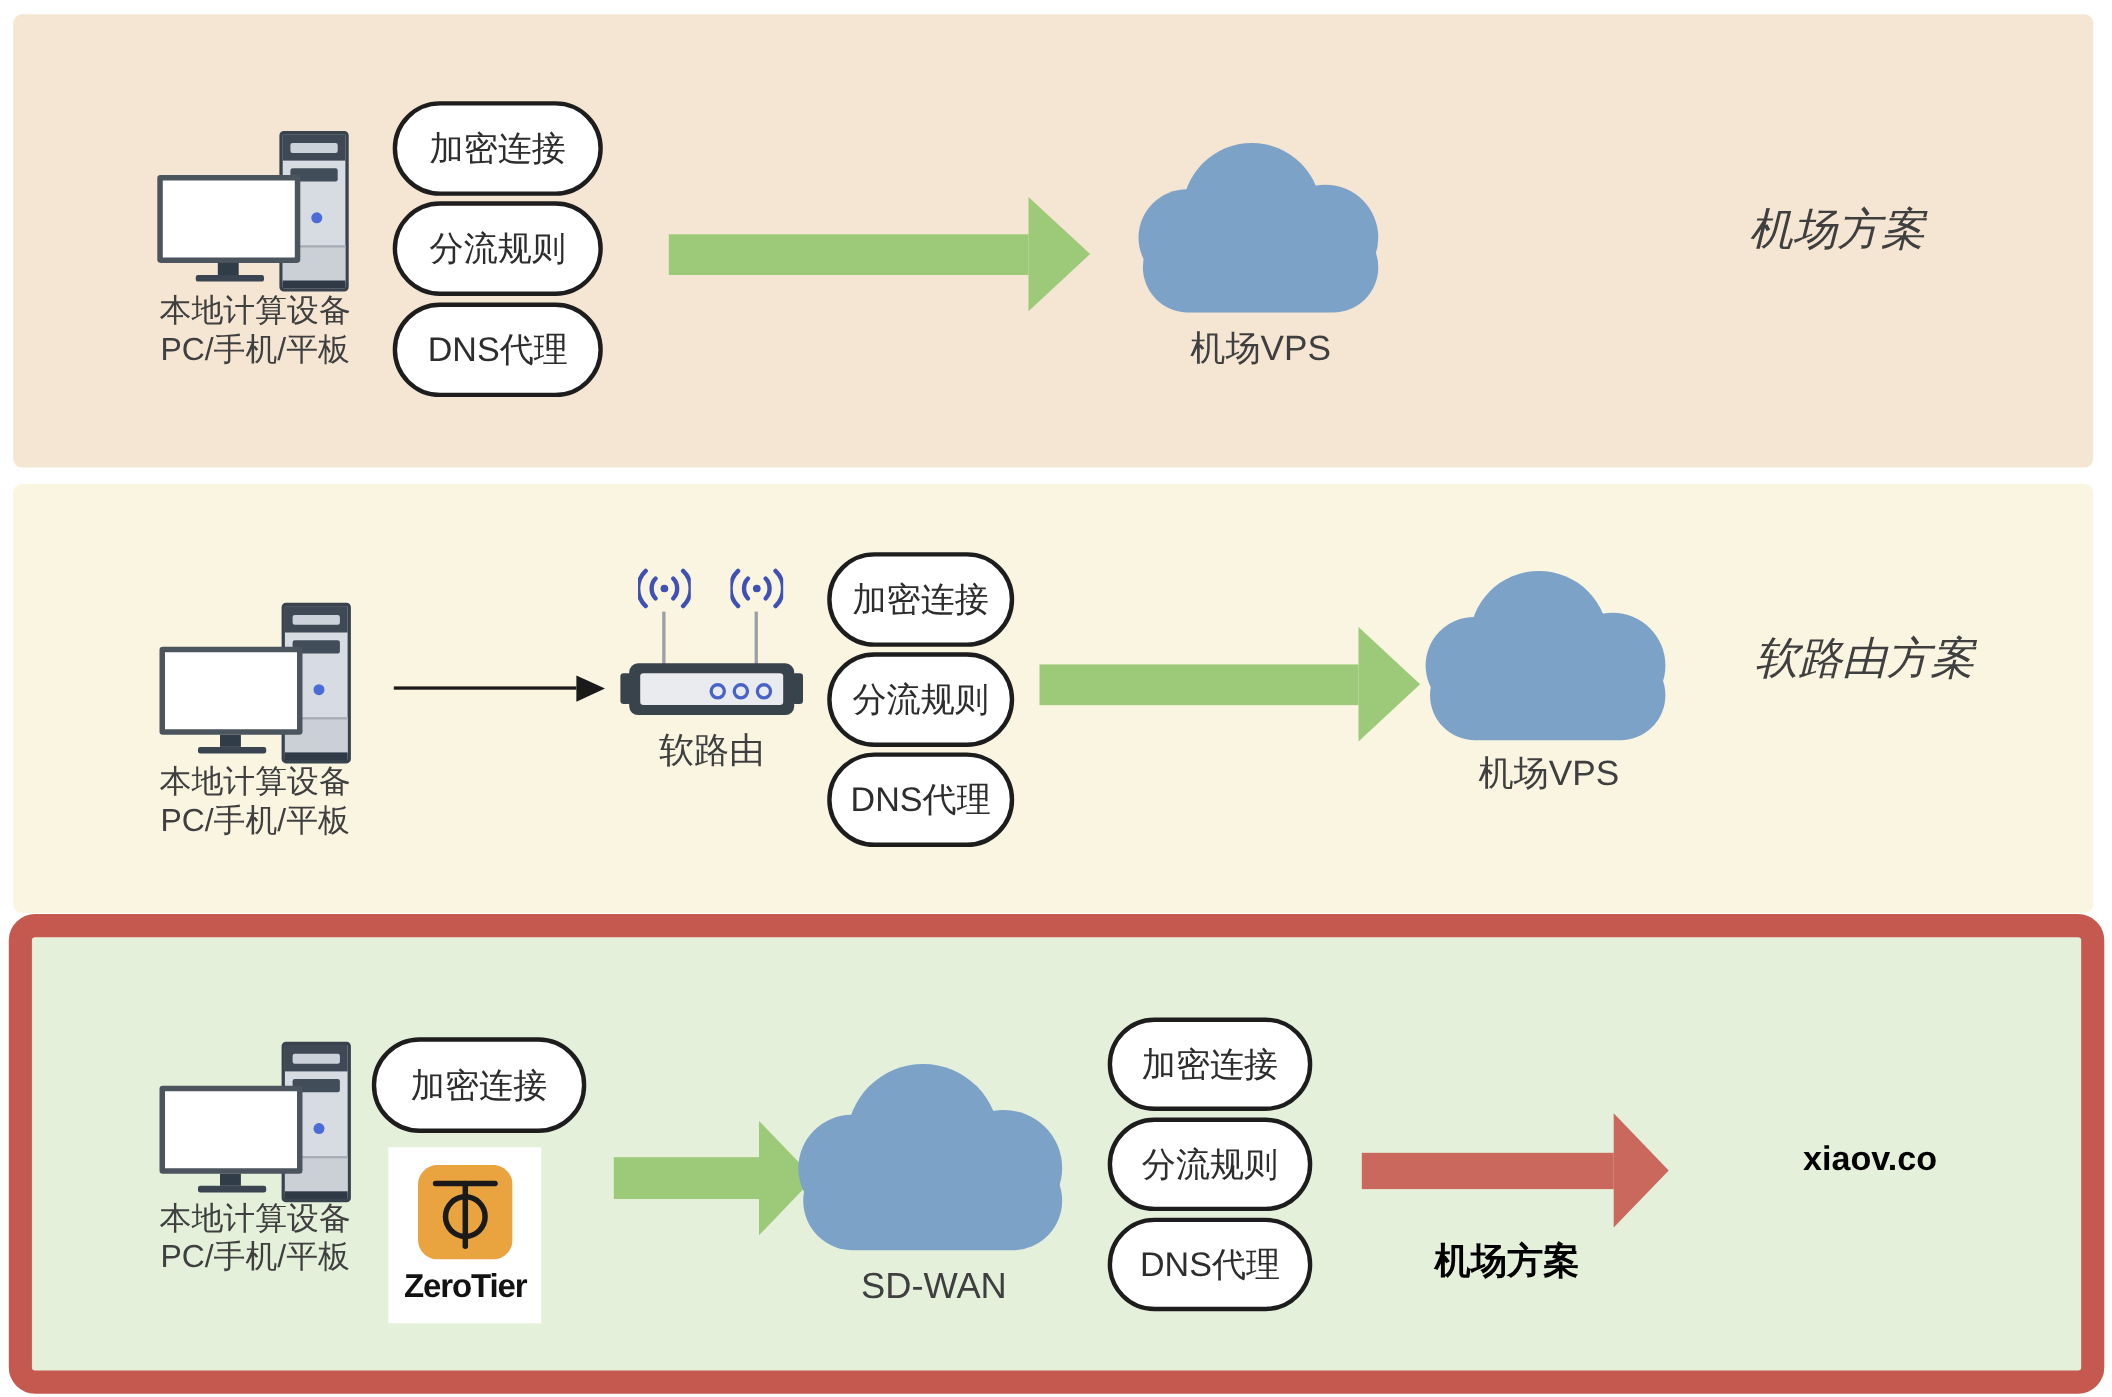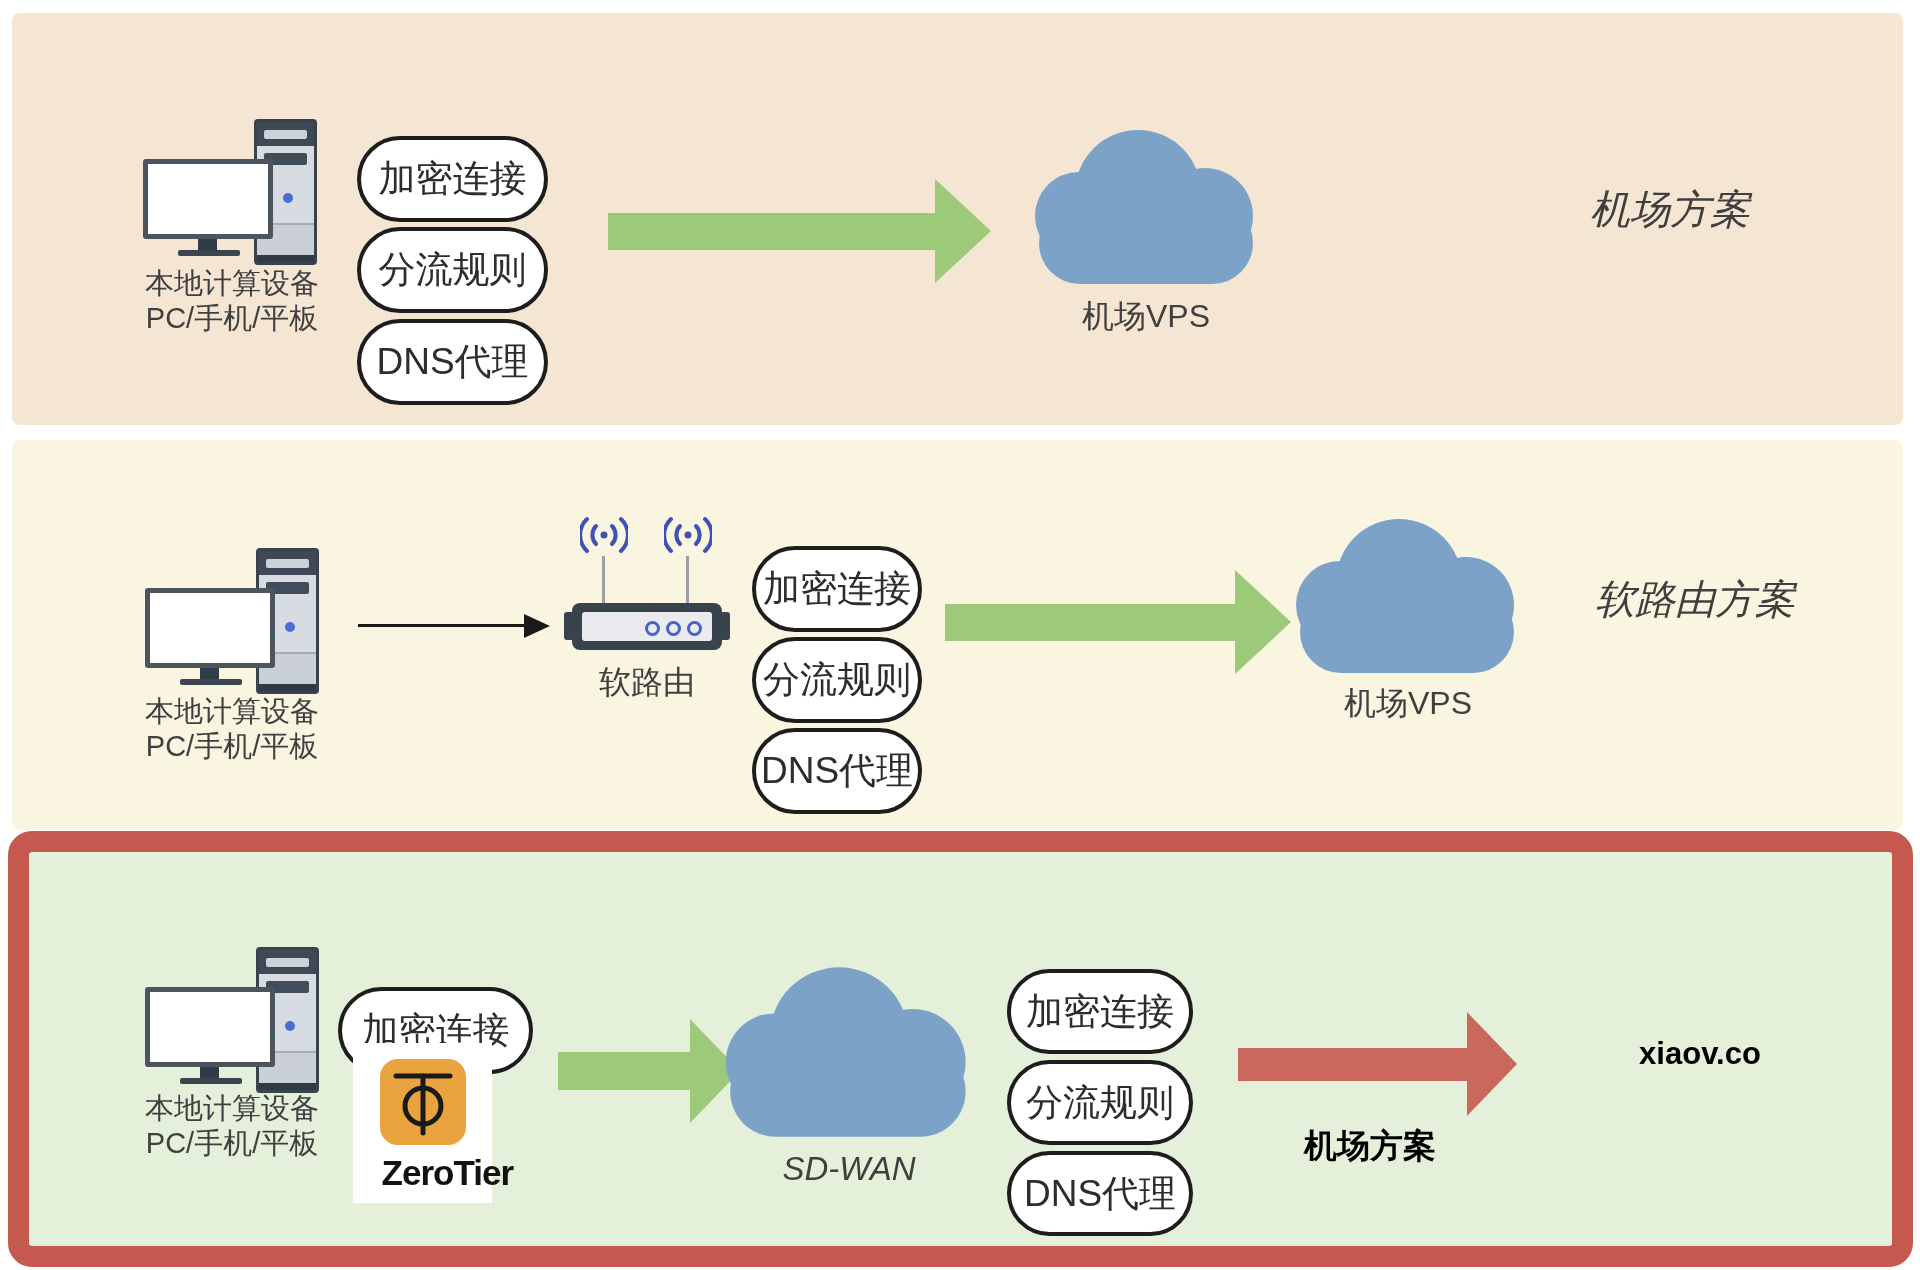--- a/index.html
+++ b/index.html
@@ -17,21 +17,21 @@
   
   .txt{position:absolute;color:#3f3f3f;text-align:center;}
   .dev-label{width:320px;font-size:29px;line-height:35px;}
   .node-label{width:200px;font-size:32px;line-height:34px;}
   .title{font-size:40px;line-height:38px;width:340px;font-style:italic;}
   .red-b{color:#000000;font-weight:bold;}
 
   
   .pill{position:absolute;background:#ffffff;border:4px solid #1d1d1d;border-radius:46px;
         display:flex;align-items:center;justify-content:center;
-        font-size:37px;color:#2d2d2d;box-sizing:border-box;margin-top:44px;}
+        font-size:31px;color:#2d2d2d;box-sizing:border-box;}
 
   
   .farrow{position:absolute;}
   .farrow .abody{position:absolute;left:0;}
   .farrow .ahead{position:absolute;width:0;height:0;}
 
   
   .computer{position:absolute;width:180px;height:146px;}
   .computer .tower{position:absolute;left:111px;top:0;width:63px;height:146px;
         background:#d7dbe2;border:3px solid #39434e;border-radius:4px;box-sizing:border-box;}
@@ -64,22 +64,22 @@
   .wifi{position:absolute;top:514px;width:48px;height:42px;}
 
   
   .black-line{position:absolute;height:3px;background:#1a1a1a;}
   .black-head{position:absolute;width:0;height:0;border-top:12px solid transparent;
               border-bottom:12px solid transparent;border-left:26px solid #1a1a1a;}
 
   
   .zt-box{position:absolute;left:353px;top:1043px;width:139px;height:160px;background:#ffffff;}
   .zt-icon{position:absolute;left:27px;top:16px;width:86px;height:86px;}
-  .zt-word{position:absolute;left:-20px;top:110px;width:180px;text-align:right;
-           font-size:35px;font-weight:800;letter-spacing:-1px;color:#121212;}
+  .zt-word{position:absolute;left:-20px;top:110px;width:180px;text-align:center;
+           font-size:30px;font-weight:800;letter-spacing:-1px;color:#121212;}
 </style>
 </head>
 <body>
 
 <div class="canvas">
 
   <div class="band b1"></div>
   <div class="band b2"></div>
   <div class="band b3"></div>
 
@@ -248,21 +248,21 @@
       <div class="abody" style="top:33px;width:132px;height:38px;background:#9cca78;"></div>
       <div class="ahead" style="left:132px;top:0;border-top:52px solid transparent;border-bottom:52px solid transparent;border-left:50px solid #9cca78;"></div>
     </div>
 
     <div class="cloud big" style="left:737px;top:975px;">
       <i class="c1"></i>
         <i class="c2"></i>
         <i class="c3"></i>
         <i class="cb"></i>
     </div>
-    <div class="txt node-label" style="left:749px;top:1152px;font-size:33px;font-style:italic;">SD-WAN</div>
+    <div class="txt node-label" style="left:749px;top:1152px;font-size:33px;">SD-WAN</div>
 
     <div class="pill" style="left:1007px;top:925px;width:186px;height:85px;">
         <span>加密连接</span>
       </div>
     <div class="pill" style="left:1007px;top:1016px;width:186px;height:85px;">
         <span>分流规则</span>
       </div>
     <div class="pill" style="left:1007px;top:1107px;width:186px;height:85px;">
         <span>DNS代理</span>
       </div>

